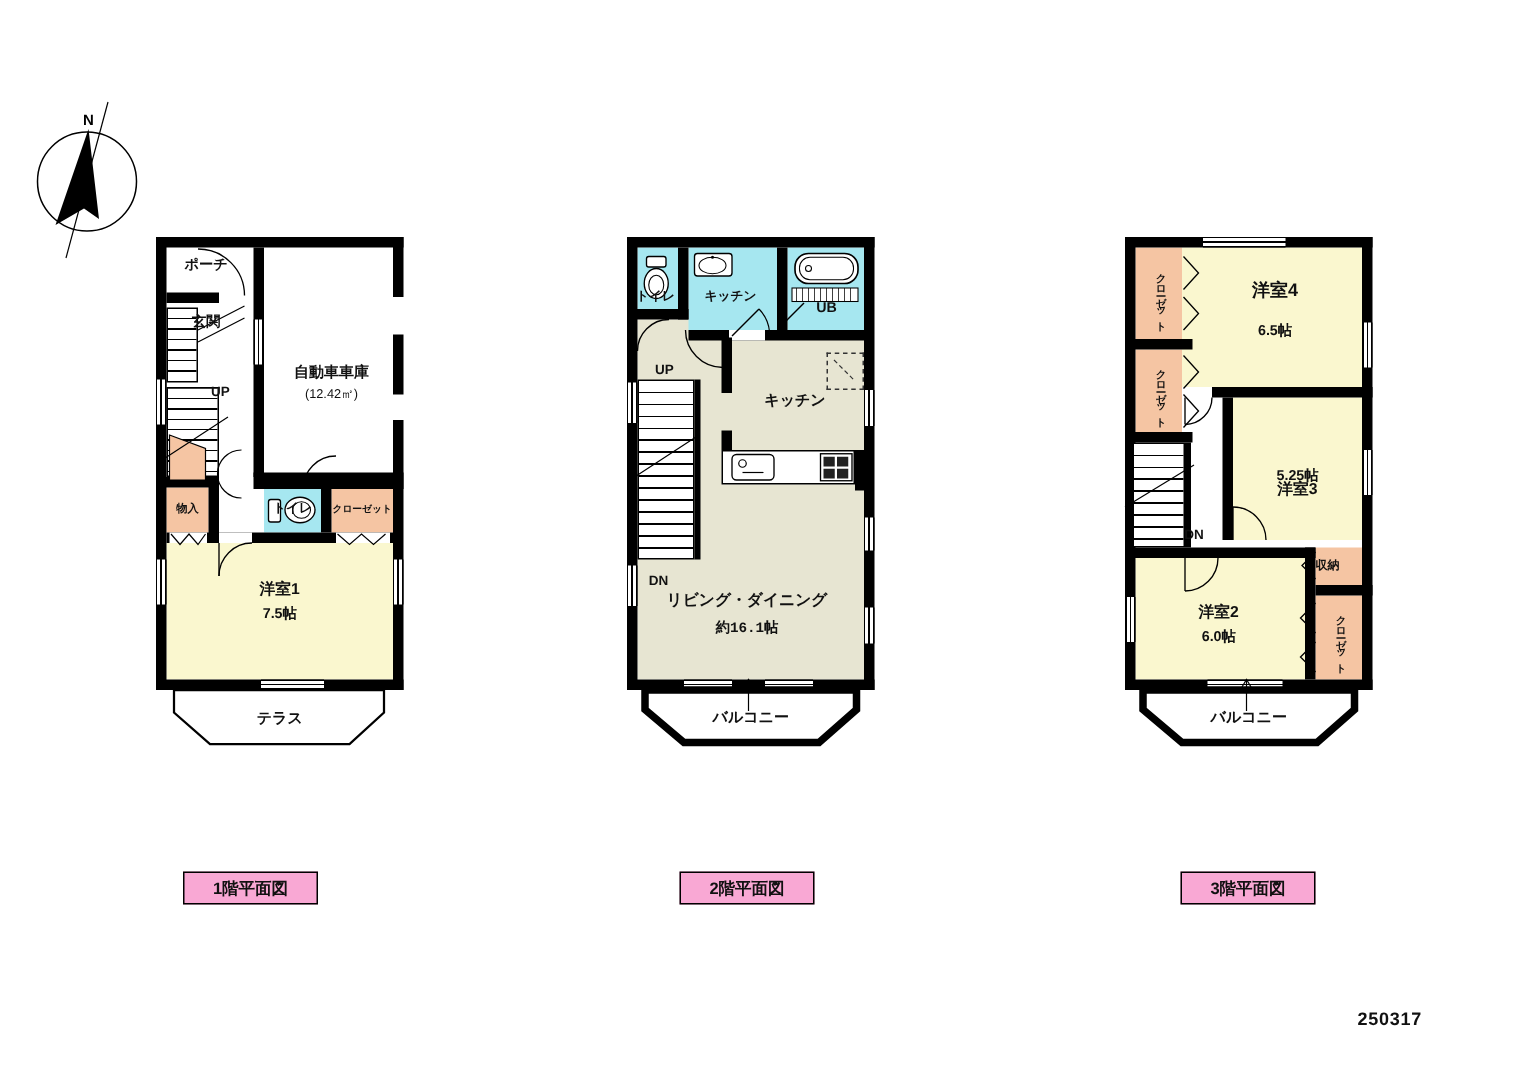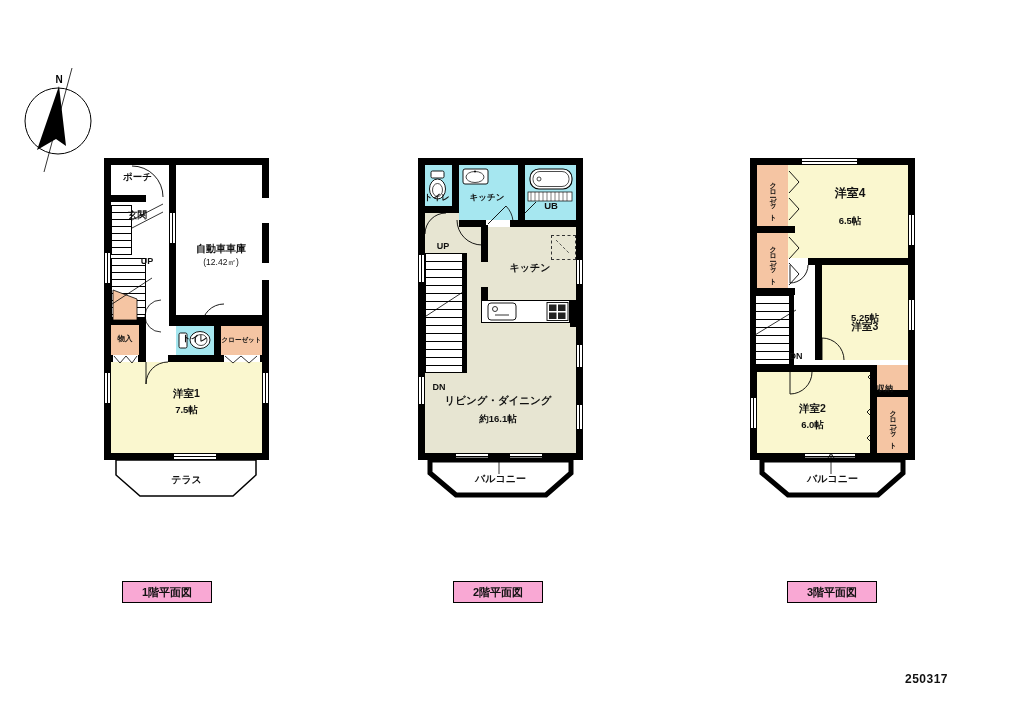--- a/index.html
+++ b/index.html
@@ -185,21 +185,21 @@
       </g>
     </svg>
 
     <div class="lbl" style="left:0;top:34px;width:38px;height:12px;font-size:8.5px;">トイレ</div>
     <div class="lbl" style="left:36px;top:33px;width:66px;height:13px;font-size:8.5px;">キッチン</div>
     <div class="lbl" style="left:118px;top:42px;width:30px;height:13px;font-size:9.5px;">UB</div>
     <div class="lbl" style="left:80px;top:102px;width:64px;height:14px;font-size:10px;">キッチン</div>
     <div class="lbl" style="left:12px;top:83px;width:26px;height:12px;font-size:9px;">UP</div>
     <div class="lbl" style="left:8px;top:224px;width:26px;height:12px;font-size:9px;">DN</div>
     <div class="lbl" style="left:10px;top:235px;width:140px;height:16px;font-size:10.5px;">リビング・ダイニング</div>
-    <div class="lbl" style="left:10px;top:254px;width:140px;height:14px;font-size:9.5px;">約16.1帖</div>
+    <div class="lbl" style="left:10px;top:254px;width:140px;height:14px;font-size:9.5px;font-family:Liberation Mono, monospace;">約16.1帖</div>
     <div class="lbl" style="left:40px;top:314px;width:85px;height:13px;font-size:10px;">バルコニー</div>
   </div>
 
   <div class="floor" style="left:750px;top:158px;">
 
     <div class="room c-room" style="left:38px;top:7px;width:120px;height:93px;"></div>
     <div class="room c-room" style="left:72px;top:107px;width:86px;height:95px;"></div>
     <div class="room c-room" style="left:7px;top:214px;width:113px;height:81px;"></div>
     <div class="room c-closet" style="left:7px;top:7px;width:31px;height:61px;"></div>
     <div class="room c-closet" style="left:7px;top:75px;width:31px;height:55px;"></div>
@@ -249,21 +249,21 @@
 
     <div class="lbl vert" style="left:11px;top:12px;width:24px;height:53px;font-size:7px;">クローゼット</div>
     <div class="lbl vert" style="left:11px;top:78px;width:24px;height:50px;font-size:7px;">クローゼット</div>
     <div class="lbl" style="left:45px;top:28px;width:110px;height:16px;font-size:12px;">洋室4</div>
     <div class="lbl" style="left:45px;top:56px;width:110px;height:14px;font-size:9.5px;">6.5帖</div>
     <div class="lbl" style="left:72px;top:137px;width:86px;height:16px;font-size:10.5px;margin-top:24px;">洋室3</div>
     <div class="lbl" style="left:72px;top:153px;width:86px;height:14px;font-size:9.5px;">5.25帖</div>
     <div class="lbl" style="left:33px;top:193px;width:26px;height:12px;font-size:9px;">DN</div>
     <div class="lbl" style="left:15px;top:243px;width:95px;height:16px;font-size:10.5px;">洋室2</div>
     <div class="lbl" style="left:15px;top:260px;width:95px;height:14px;font-size:9.5px;">6.0帖</div>
-    <div class="lbl" style="left:127px;top:225px;width:16px;height:12px;font-size:8px;">収納</div>
+    <div class="lbl" style="left:127px;top:213px;width:16px;height:12px;font-size:8px;">収納</div>
     <div class="lbl vert" style="left:131px;top:242px;width:24px;height:50px;font-size:7px;">クローゼット</div>
     <div class="lbl" style="left:40px;top:314px;width:85px;height:13px;font-size:10px;">バルコニー</div>
   </div>
 
   <div class="caption" style="left:122px;">
       <span>1階平面図</span>
     </div>
   <div class="caption" style="left:453px;">
       <span>2階平面図</span>
     </div>

